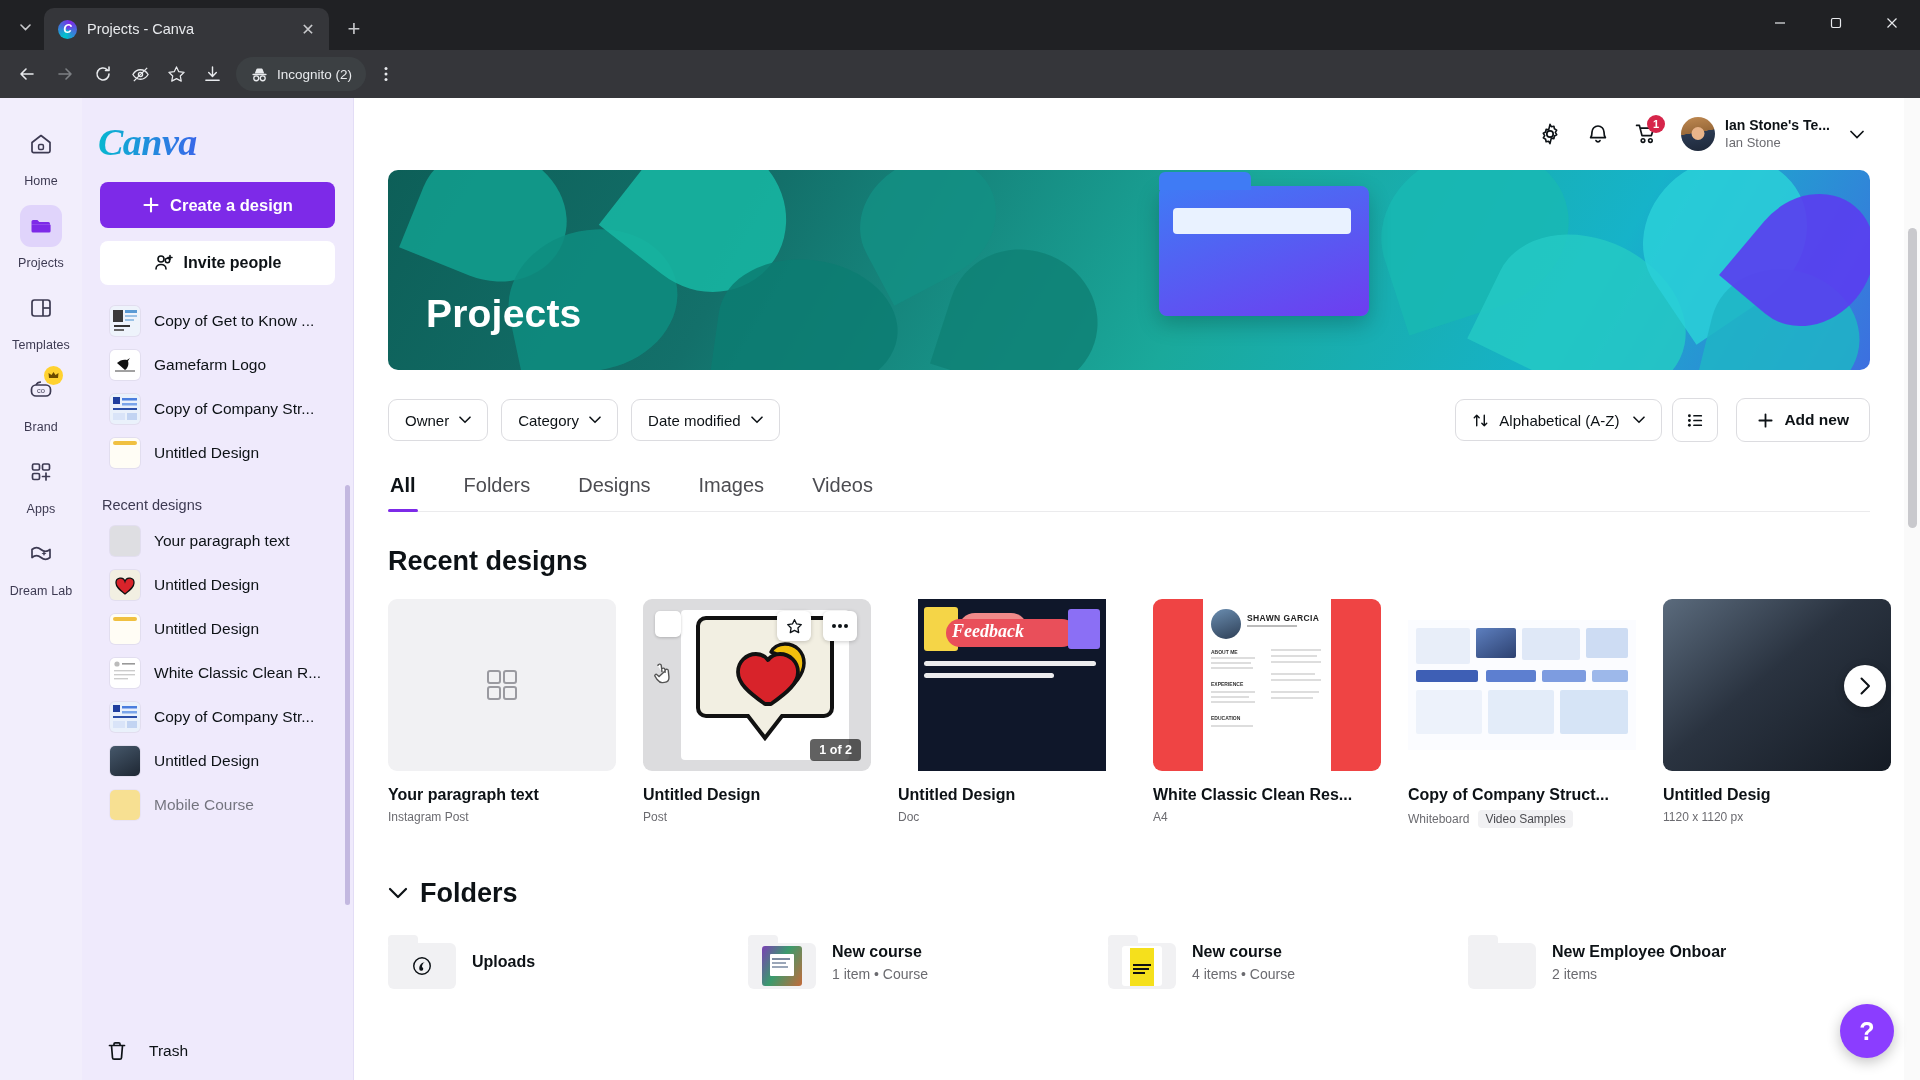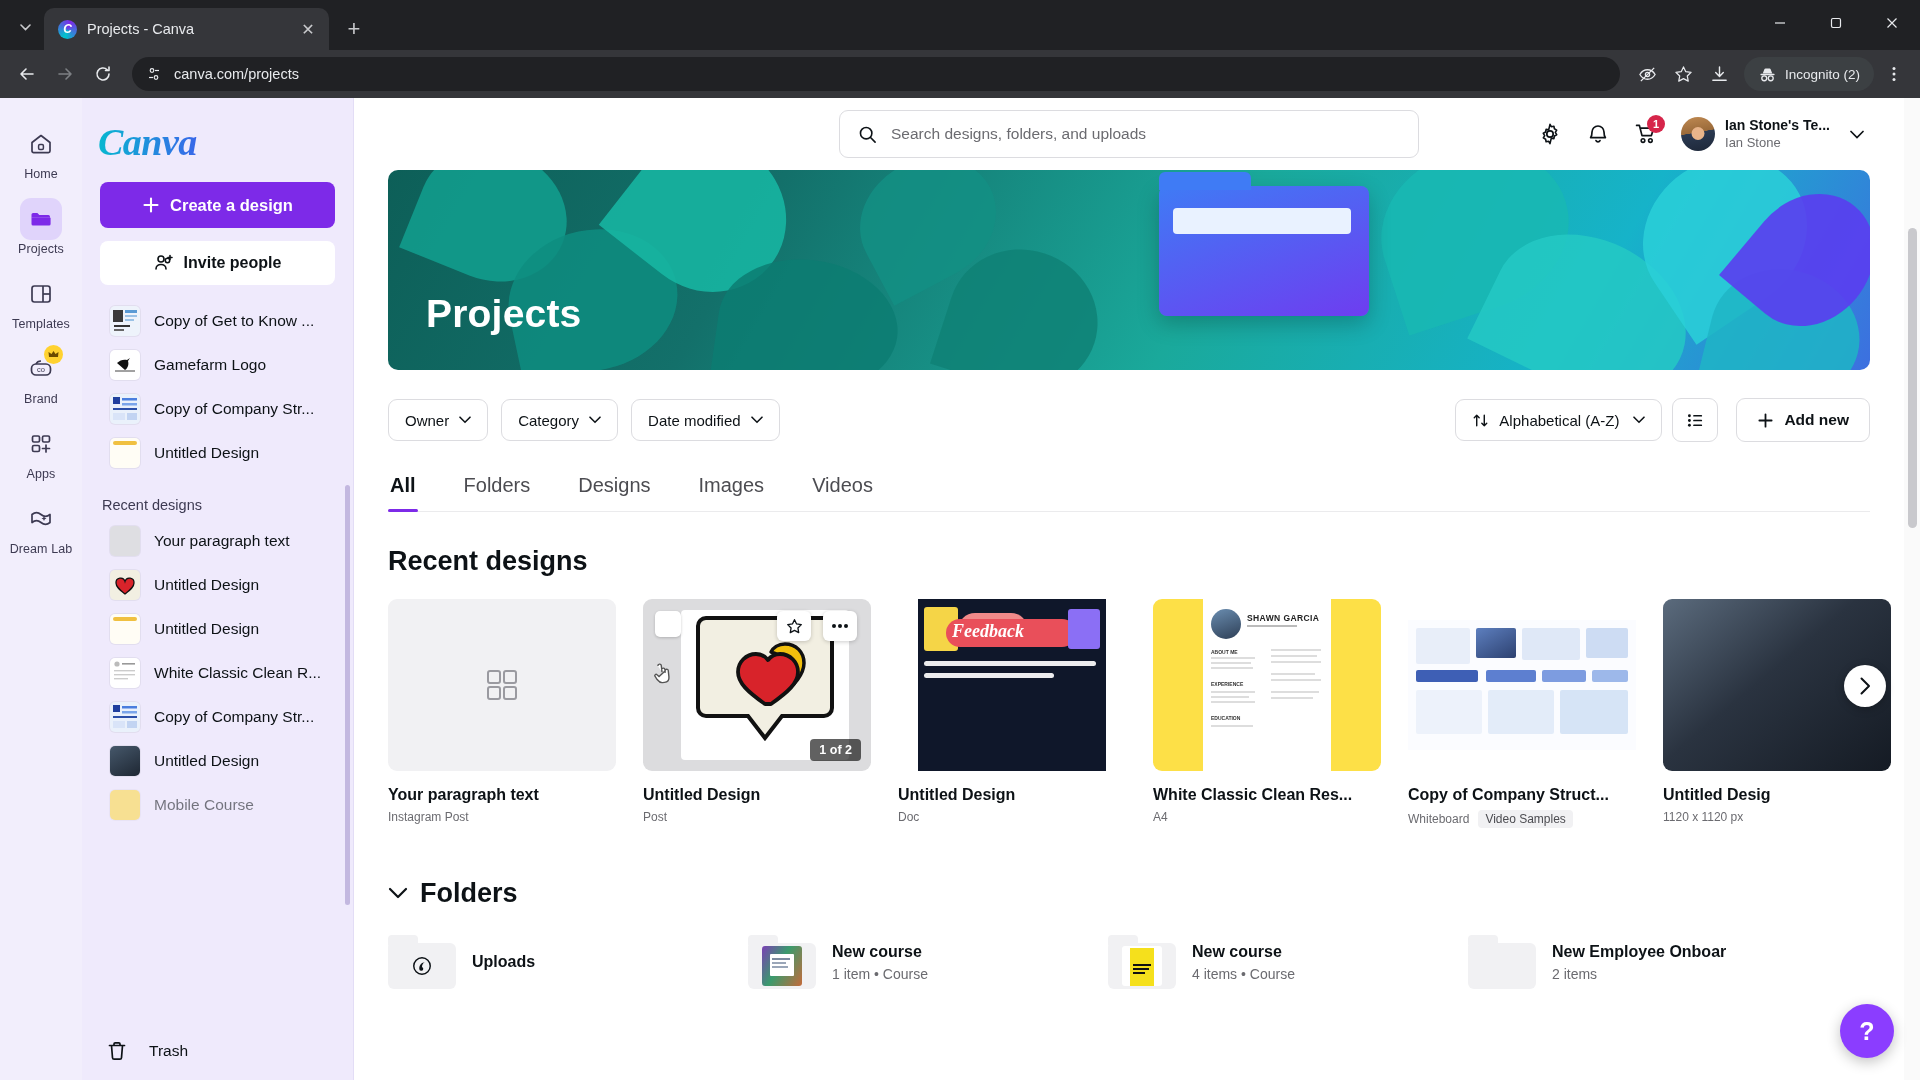--- a/index.html
+++ b/index.html
@@ -69,21 +69,21 @@
   
   .page { flex: 1; display: flex; background: #fff; position: relative; overflow: hidden; }
 
   
   .rail {
     width: 82px; background: #f2eefc; flex: none; display: flex;
     flex-direction: column; align-items: center; padding-top: 18px; gap: 4px;
   }
   .rail-item {
     width: 74px; padding: 7px 0 6px; display: flex; flex-direction: column;
-    align-items: center; gap: 2px; border-radius: 10px; position: relative;
+    align-items: center; gap: 9px; border-radius: 10px; position: relative;
   }
   .rail-ico {
     width: 42px; height: 42px; border-radius: 11px; display: flex;
     align-items: center; justify-content: center; color: #3d3a52; position: relative;
   }
   .rail-item.active .rail-ico { background: #e0d4fb; color: #7d2ae8; }
   .rail-label { font-size: 12.5px; color: #3d3a52; letter-spacing: .1px; }
   .crown {
     position: absolute; top: -3px; right: -1px; width: 19px; height: 19px;
     border-radius: 50%; background: #ffd230; display: flex; align-items: center;
@@ -360,29 +360,20 @@
     </div>
     <div class="nav-btn disabled">
       <svg width="18" height="18" viewBox="0 0 18 18">
           <path d="M3 9h12m0 0l-5-5m5 5l-5 5" stroke="currentColor" stroke-width="1.6" fill="none" stroke-linecap="round" stroke-linejoin="round"></path>
         </svg>
     </div>
     <div class="nav-btn">
       <svg width="18" height="18" viewBox="0 0 18 18">
           <path d="M15 9a6 6 0 11-1.8-4.3M15 2v3.5h-3.5" stroke="currentColor" stroke-width="1.6" fill="none" stroke-linecap="round" stroke-linejoin="round"></path>
         </svg>
-    </div>
-    <div class="omnibox">
-      <svg width="16" height="16" viewBox="0 0 16 16">
-        <circle cx="6" cy="4.5" r="1.8" stroke="#e8eaed" stroke-width="1.2" fill="none"></circle>
-          <path d="M9 4.5h4" stroke="#e8eaed" stroke-width="1.2"></path>
-        <circle cx="10" cy="11.5" r="1.8" stroke="#e8eaed" stroke-width="1.2" fill="none"></circle>
-          <path d="M3 11.5h4" stroke="#e8eaed" stroke-width="1.2"></path>
-      </svg>
-      <div class="omnibox-url">canva.com/projects</div>
     </div>
     <div class="tb-icon">
       <svg width="19" height="19" viewBox="0 0 20 20">
           <path d="M2 10s3-5 8-5 8 5 8 5-3 5-8 5-8-5-8-5z" stroke="currentColor" stroke-width="1.4" fill="none"></path>
           <circle cx="10" cy="10" r="2.2" stroke="currentColor" stroke-width="1.4" fill="none"></circle>
           <path d="M3 17L17 3" stroke="currentColor" stroke-width="1.4"></path>
         </svg>
     </div>
     <div class="tb-icon">
       <svg width="19" height="19" viewBox="0 0 20 20">
@@ -613,27 +604,20 @@
       </div>
     </div>
 
     <div class="main-wrap">
       <div class="scroll-track"></div>
       <div class="page-scrollbar"></div>
 
       <div class="main">
 
         <div class="topbar">
-          <div class="search">
-            <svg width="19" height="19" viewBox="0 0 20 20">
-              <circle cx="8.6" cy="8.6" r="6" stroke="#0d1216" stroke-width="1.7" fill="none"></circle>
-              <path d="M13.2 13.2L18 18" stroke="#0d1216" stroke-width="1.7" stroke-linecap="round"></path>
-            </svg>
-            <input type="text" placeholder="Search designs, folders, and uploads" style="">
-          </div>
 
           <div class="top-right">
             <div class="top-ico">
               <svg width="24" height="24" viewBox="0 0 24 24">
                   <circle cx="12" cy="12" r="3.2" stroke="currentColor" stroke-width="1.7" fill="none"></circle>
                   <path d="M12 2.4l1.3 2.3 2.6-.5.5 2.6 2.3 1.3-1.4 2.3 1.4 2.3-2.3 1.3-.5 2.6-2.6-.5L12 21.6l-1.3-2.3-2.6.5-.5-2.6-2.3-1.3 1.4-2.3-1.4-2.3 2.3-1.3.5-2.6 2.6.5z" stroke="currentColor" stroke-width="1.6" fill="none" stroke-linejoin="round"></path>
                 </svg>
             </div>
             <div class="top-ico">
               <svg width="24" height="24" viewBox="0 0 24 24">
@@ -802,21 +786,21 @@
                 <div style="position:absolute;left:6px;top:74px;width:130px;height:5px;background:#ececee;border-radius:3px;"></div>
               </div>
             </div>
             <div class="card-name">Untitled Design</div>
             <div class="card-meta">
               <span>Doc</span>
             </div>
           </div>
 
           <div class="card">
-            <div class="card-thumb" style="background:#fde047;justify-content:center;">
+            <div class="card-thumb" style="background:#ef4444;justify-content:center;">
               <div style="width:128px;height:172px;background:#fff;position:relative;">
                 <div style="position:absolute;left:8px;top:10px;width:30px;height:30px;border-radius:50%;background:linear-gradient(160deg,#6a8db0,#2e3f56);"></div>
                 <div style="position:absolute;left:44px;top:14px;font-size:8.5px;font-weight:bold;color:#222;letter-spacing:.4px;">SHAWN GARCIA</div>
                 <div style="position:absolute;left:44px;top:26px;width:50px;height:2px;background:#bbb;"></div>
                 <div style="position:absolute;left:8px;top:50px;font-size:5px;font-weight:bold;color:#333;">ABOUT ME</div>
                 <div style="position:absolute;left:8px;top:58px;width:44px;height:1.6px;background:#ddd;"></div>
                 <div style="position:absolute;left:8px;top:63px;width:40px;height:1.6px;background:#ddd;"></div>
                 <div style="position:absolute;left:8px;top:68px;width:42px;height:1.6px;background:#ddd;"></div>
                 <div style="position:absolute;left:8px;top:82px;font-size:5px;font-weight:bold;color:#333;">EXPERIENCE</div>
                 <div style="position:absolute;left:8px;top:92px;width:44px;height:1.6px;background:#ddd;"></div>

